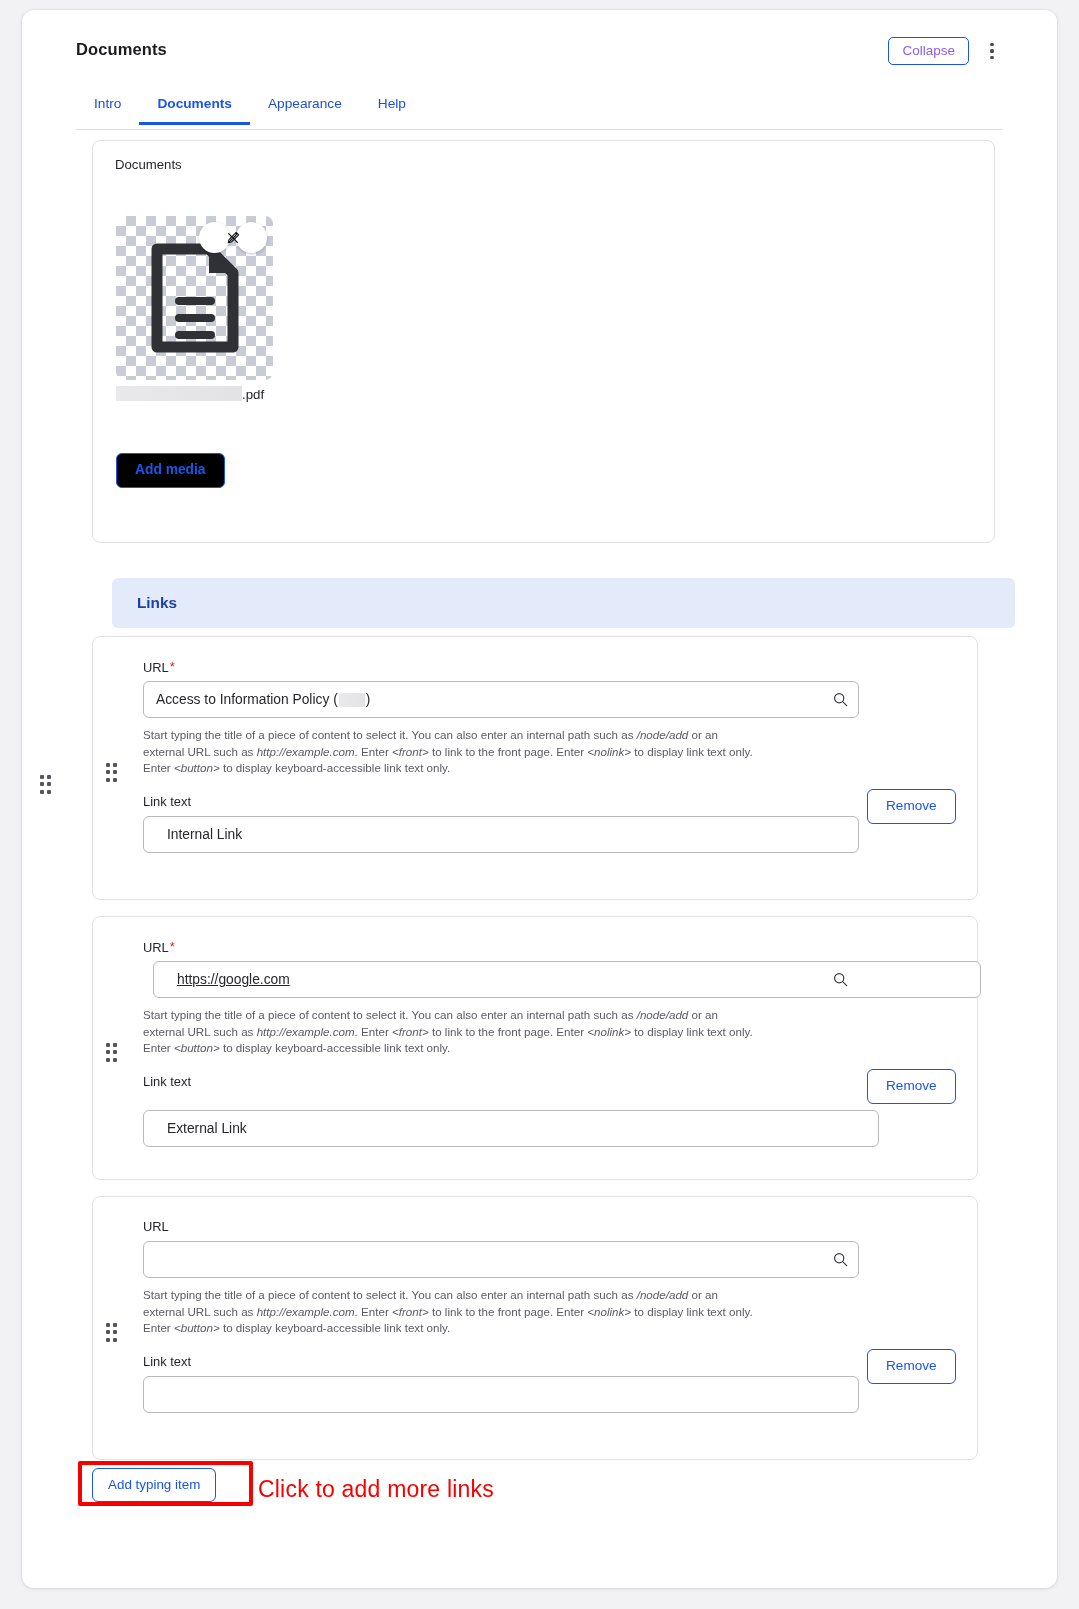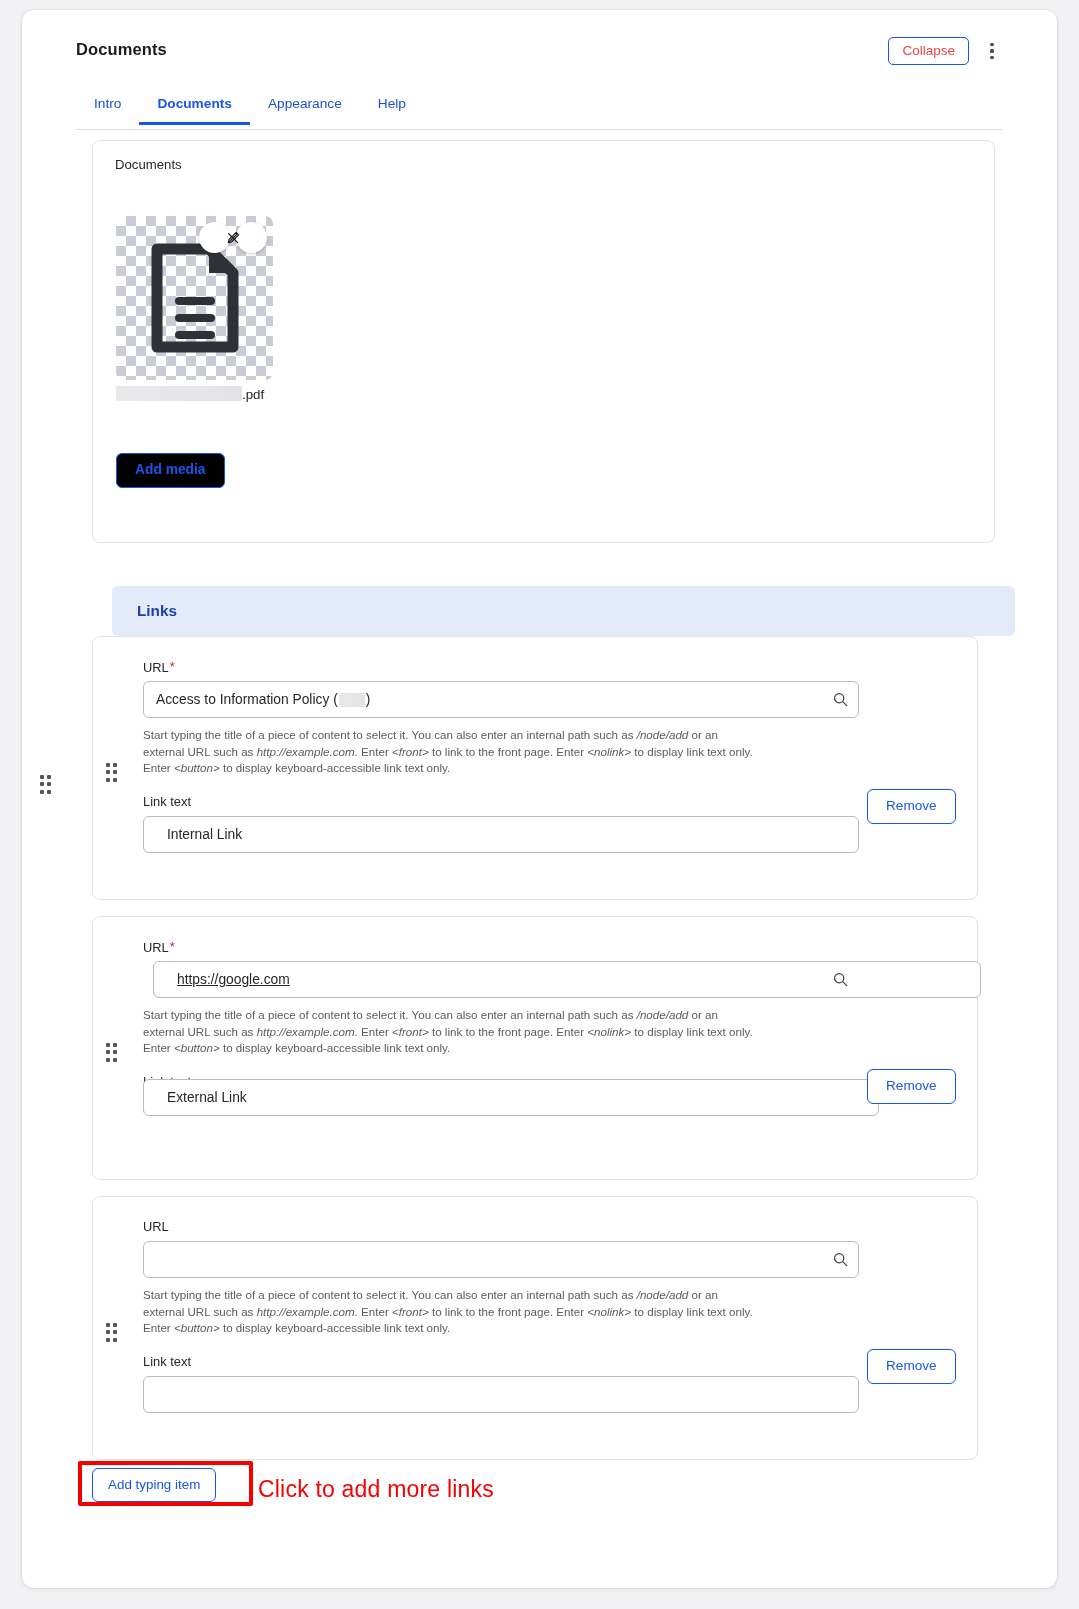--- a/index.html
+++ b/index.html
@@ -37,21 +37,21 @@
     position: absolute; left: 0; top: 4px;
     font-size: 16.5px; font-weight: bold; color: #1b1b1f;
     letter-spacing: .1px;
   }
   .header-right {
     position: absolute; right: 0; top: 0;
     display: flex; align-items: center; gap: 12px;
   }
   .collapse-btn {
     border: 1.5px solid #1b55e8;
-    color: #ef4444;
+    color: #8b5cf6;
     background: #fff;
     border-radius: 5px;
     font-size: 13.5px;
     font-weight: normal;
     padding: 6px 13px 7px;
     cursor: pointer;
     font-family: "Liberation Sans", sans-serif;
     line-height: 1;
   }
   .kebab {
@@ -156,21 +156,21 @@
     line-height: 1;
   }
 
   
   .links-header {
     position: absolute;
     left: 90px; top: 568px;
     width: 903px; height: 50px;
     background: #e3ebfb;
     border-radius: 6px;
-    display: flex; align-items: center; margin-top: 8px;
+    display: flex; align-items: center;
   }
   .links-header span {
     margin-left: 25px;
     color: #1c3fa8;
     font-weight: bold;
     font-size: 15.3px;
   }
 
   .link-card {
     position: absolute;
@@ -407,21 +407,21 @@
         <circle cx="6.6" cy="6.6" r="4.9" fill="none" stroke="#3c3c44" stroke-width="1.3"></circle>
         <path d="M10.3 10.3 L14.6 14.6" stroke="#3c3c44" stroke-width="1.3" stroke-linecap="round"></path>
       </svg>
     </div>
 
     <div class="help-text" style="left:50px; top:90px;">
       <span>Start typing the title of a piece of content to select it. You can also enter an internal path such as </span><i>/node/add</i><span> or an external URL such as </span><i>http://example.com</i><span>. Enter </span><i>&lt;front&gt;</i><span> to link to the front page. Enter </span><i>&lt;nolink&gt;</i><span> to display link text only. Enter </span><i>&lt;button&gt;</i><span> to display keyboard-accessible link text only.</span>
     </div>
 
     <div class="field-label" style="left:50px; top:157px;">Link text</div>
-    <input class="text-input" style="left: 50px; top: 162px; width: 736px;" value="External Link">
+    <input class="text-input" style="left: 50px; top: 193px; width: 736px;" value="External Link">
 
     <button class="remove-btn" style="left:774px; top:116px;">Remove</button>
   </div>
 
   <div class="link-card" style="top:1196px; height:264px;">
     <div class="inner-handle" style="top:126px; left:13px;">
       <div class="dotgrid">
         <i></i>
           <i></i>
         <i></i>

